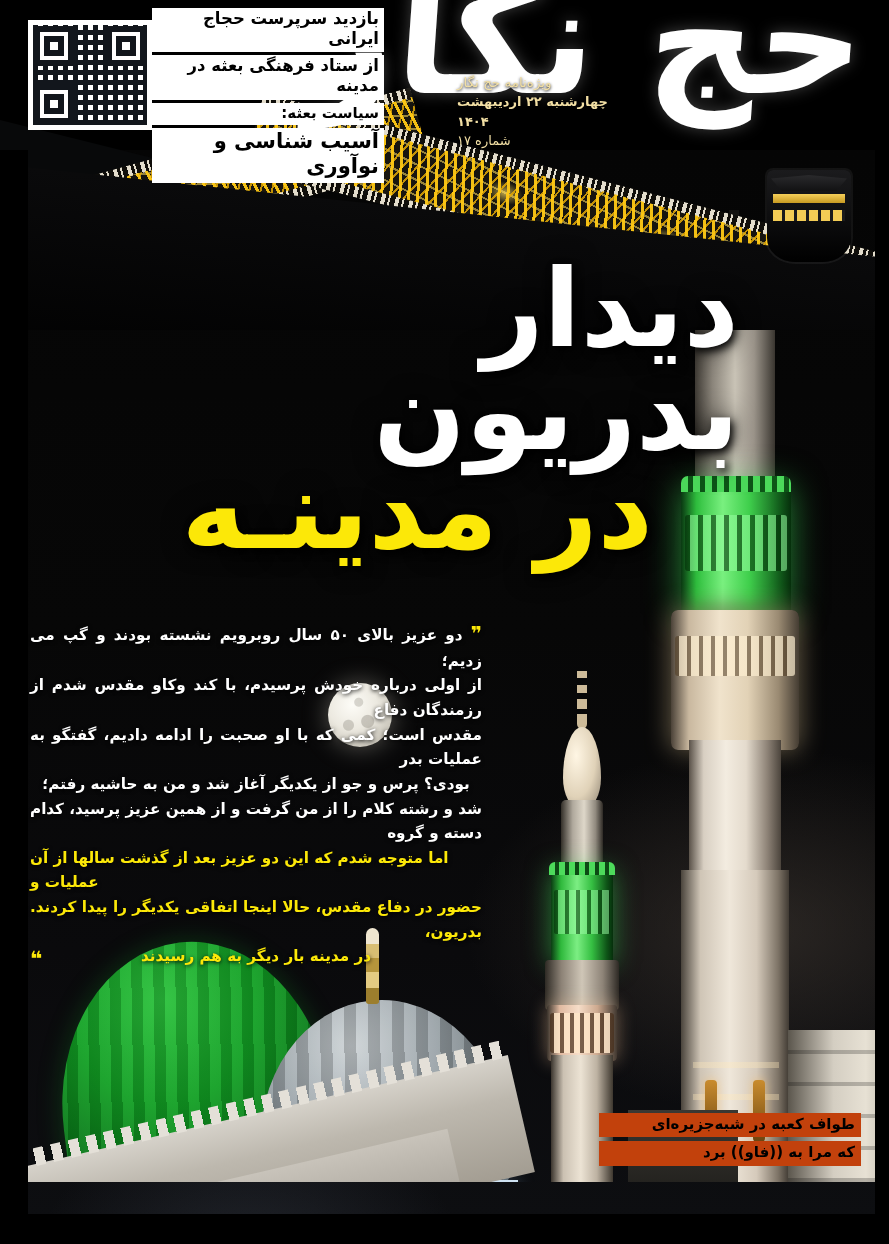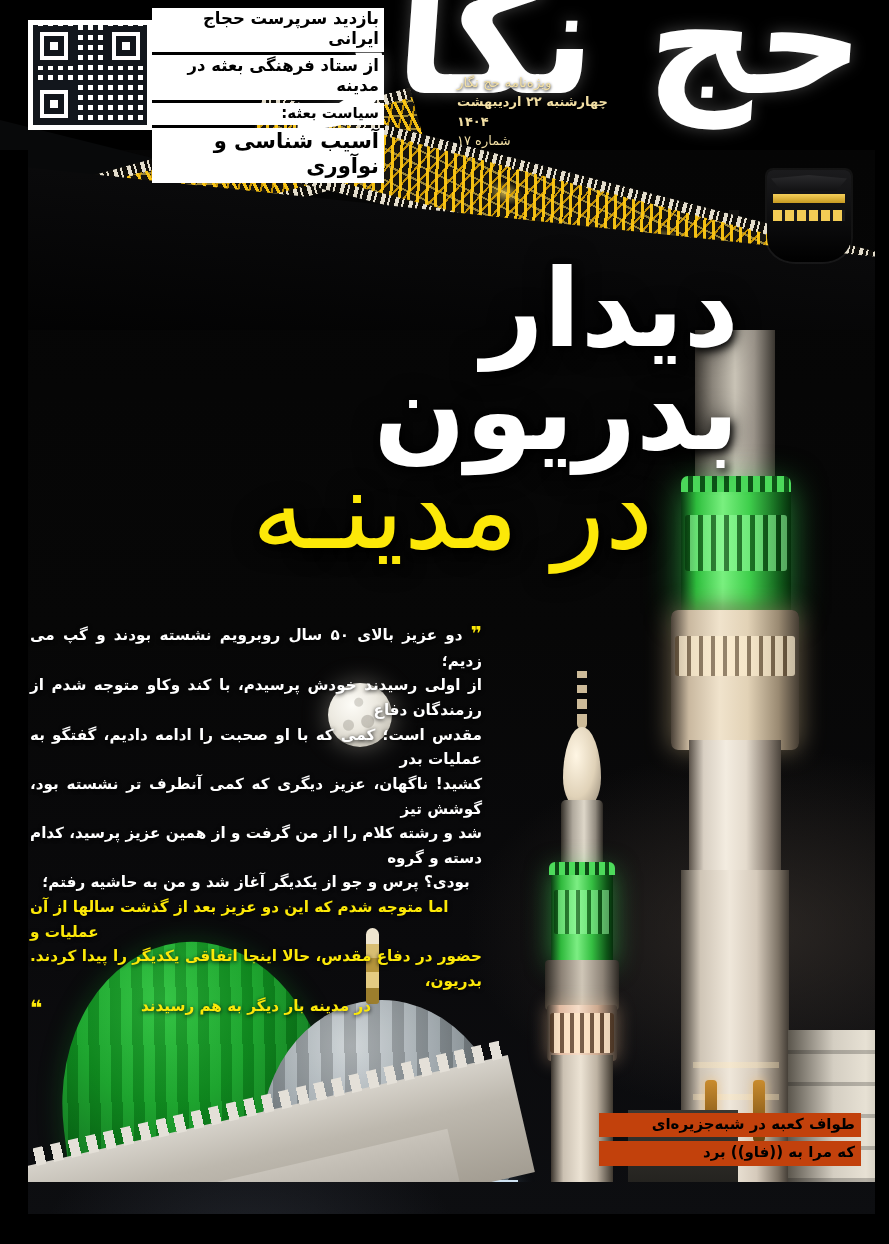--- a/index.html
+++ b/index.html
@@ -199,21 +199,21 @@
   .issue{position:absolute;right:262px;top:72px;width:170px;text-align:left;direction:rtl;
          color:#f2dfa4;text-shadow:0 1px 3px #000;}
   .issue .i1{font-size:13.5px;font-weight:400;line-height:1.5;}
   .issue .i2{font-size:13px;font-weight:700;line-height:1.5;}
   .issue .i3{font-size:13px;font-weight:400;line-height:1.5;}
 
   
   .cover-title{position:absolute;right:150px;top:258px;width:620px;text-align:right;direction:rtl;z-index:6;}
   .ct1{font-size:108px;font-weight:700;color:#fff;line-height:.95;letter-spacing:-2px;
        text-shadow:3px 4px 9px rgba(0,0,0,.95),0 0 26px rgba(0,0,0,.8);}
-  .ct2{font-size:108px;font-weight:400;color:#fce808;line-height:1.0;letter-spacing:-2px;
+  .ct2{font-size:108px;font-weight:700;color:#fce808;line-height:1.0;letter-spacing:-2px;
        margin-top:-6px;margin-right:86px;
        text-shadow:3px 4px 9px rgba(0,0,0,.95),0 0 26px rgba(0,0,0,.8);}
 
   
   .quote{position:absolute;left:30px;top:618px;width:452px;direction:rtl;text-align:justify;z-index:6;}
   .q-line{color:#fff;font-size:15.2px;font-weight:700;line-height:1.62;
           text-shadow:0 1px 4px rgba(0,0,0,.95);}
   .q-line.hl-y{color:#fce808;}
   .qm{color:#fce808;font-size:19px;font-weight:700;letter-spacing:-1px;}
   .qm-close{display:block;text-align:left;color:#fce808;font-size:21px;font-weight:700;margin-top:-22px;}
@@ -329,25 +329,24 @@
   <div class="cover-title">
     <div class="ct1">دیدار بدریون</div>
     <div class="ct2">در مدینـه</div>
   </div>
 
   <div class="quote">
     <div class="q-line">
       <span class="qm">❞</span>
       <span>دو عزیز بالای ۵۰ سال روبرویم نشسته بودند و گپ می زدیم؛</span>
     </div>
-    <div class="q-line">از اولی رسیدند خودش پرسیدم، با کند وکاو متوجه شدم از رزمندگان دفاع</div>
+    <div class="q-line">از اولی درباره خودش پرسیدم، با کند وکاو مقدس شدم از رزمندگان دفاع</div>
     <div class="q-line">مقدس است؛ کمی که با او صحبت را ادامه دادیم، گفتگو به عملیات بدر</div>
-    <div class="q-line">کشید! ناگهان، عزیز دیگری که کمی آنطرف تر نشسته بود، گوشش تیز</div>
+    <div class="q-line" style="text-align:center;">بودی؟  پرس و جو از یکدیگر آغاز شد و من به حاشیه رفتم؛</div>
     <div class="q-line">شد و رشته کلام را از من گرفت و از همین عزیز پرسید، کدام دسته و گروه</div>
-    <div class="q-line" style="text-align:center;">بودی؟  پرس و جو از یکدیگر آغاز شد و من به حاشیه رفتم؛</div>
     <div class="q-line hl-y" style="text-align:left;">اما متوجه شدم که این دو عزیز بعد از گذشت سالها از آن عملیات و</div>
     <div class="q-line hl-y">حضور در دفاع مقدس، حالا اینجا اتفاقی یکدیگر را پیدا کردند. بدریون،</div>
     <div class="q-line hl-y" style="text-align:center;">در مدینه بار دیگر به هم رسیدند</div>
     <span class="qm-close">❝</span>
   </div>
 
   <div class="teaser">
     <span class="tz t1">طواف کعبه در شبه‌جزیره‌ای</span>
     <span class="tz t2">که مرا به ((فاو)) برد</span>
   </div>

